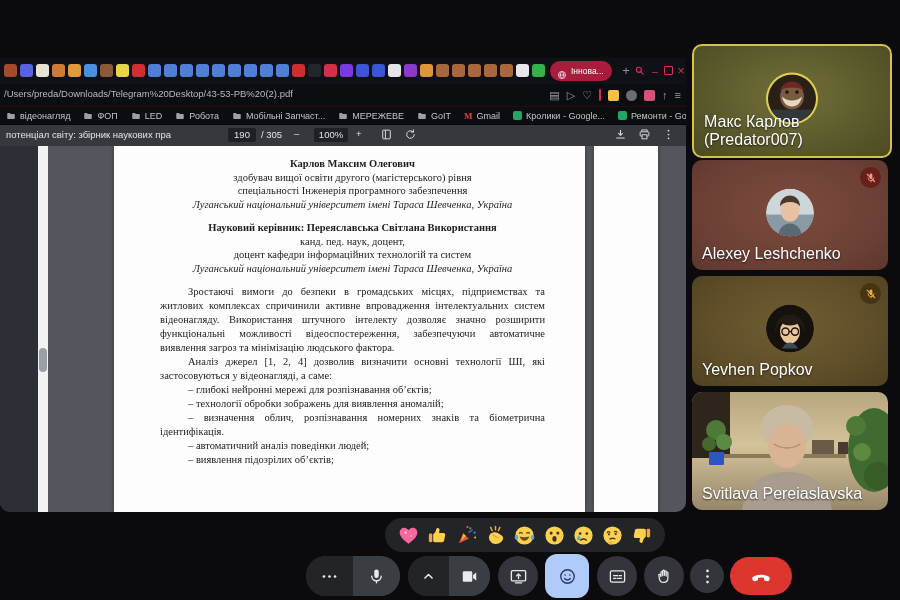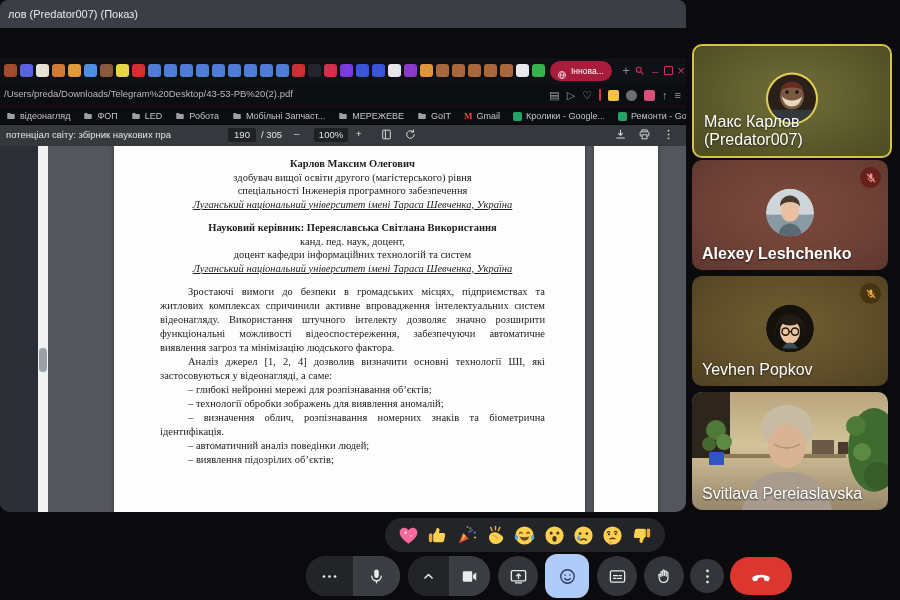--- a/index.html
+++ b/index.html
@@ -26,21 +26,21 @@
   .addrrow{left:0;top:84px;width:686px;height:22px;background:#0c0d11;border-bottom:1px solid #2b0a13;}
   .url{position:absolute;left:4px;top:4px;font-size:9.5px;color:#b8bac0;white-space:nowrap;}
   .addr-icons{position:absolute;right:5px;top:3px;display:flex;align-items:center;gap:7px;height:16px;}
   .addr-icons .g{color:#9aa0a6;font-size:11px;line-height:16px;}
   .addr-sep{width:2px;height:12px;background:#d62f55;border-radius:1px;}
   .ext-yellow{width:11px;height:11px;background:#f5c344;border-radius:2px;}
   .ext-gray{width:11px;height:11px;background:#6a6d73;border-radius:50%;}
   .ext-pink{width:11px;height:11px;background:#d65077;border-radius:2px;}
 
   .bmrow{left:0;top:107px;width:686px;height:18px;background:#0c0d11;border-bottom:1px solid #050507;display:flex;align-items:center;padding:0 6px;box-sizing:border-box;gap:13px;overflow:hidden;}
-  .bm{display:flex;align-items:flex-end;gap:4px;color:#c3c5c9;font-size:9px;white-space:nowrap;}
+  .bm{display:flex;align-items:flex-start;gap:4px;color:#c3c5c9;font-size:9px;white-space:nowrap;}
   .bm svg{width:10px;height:10px;}
   .bm .gmail{color:#ea4335;font-weight:bold;font-size:9px;font-family:"Liberation Serif",serif;}
   .bm .sheets{width:9px;height:9px;background:#23a566;border-radius:2px;}
 
   
   .pdfbar{left:0;top:125px;width:686px;height:21px;background:#35383d;color:#e2e4e7;font-size:9.5px;}
   .pdf-title{position:absolute;left:6px;top:4px;max-width:165px;white-space:nowrap;overflow:hidden;}
   .pdf-pagebox,.pdf-zoombox{position:absolute;top:3px;height:14px;background:#1e2023;border-radius:2px;text-align:center;line-height:14px;}
   .pdf-pagebox{left:228px;width:28px;}
   .pdf-zoombox{left:314px;width:34px;}
@@ -53,21 +53,21 @@
   
   .viewer{left:0;top:146px;width:686px;height:366px;background:#53565c;overflow:hidden;}
   .sidepanel{left:0;top:0;width:38px;height:366px;background:#2c2f36;}
   .sidescroll{left:38px;top:0;width:10px;height:366px;background:#f2f2f2;}
   .sidethumb{left:39px;top:202px;width:8px;height:24px;background:#9aa0a6;border-radius:4px;}
   .page1{left:114px;top:0;width:471px;height:366px;background:#fdfdfe;box-shadow:0 0 4px rgba(0,0,0,.4);overflow:hidden;}
   .page2{left:594px;top:0;width:64px;height:366px;background:#fdfdfe;box-shadow:0 0 4px rgba(0,0,0,.4);}
   .doc{padding:11px 40px 0 46px;font-family:"Liberation Serif",serif;font-size:10.5px;color:#1c1c1e;}
   .dl-hb{font-weight:bold;text-align:center;line-height:13.5px;}
   .dl-hc{text-align:center;line-height:13.5px;}
-  .dl-hi{font-style:italic;text-align:center;line-height:13.5px;text-decoration:underline;}
+  .dl-hi{font-style:italic;text-align:center;line-height:13.5px;}
   .dl-gap{height:10px;}
   .dl-p{text-align:justify;text-indent:28px;line-height:14px;}
   .dl-pi{font-style:italic;text-indent:28px;line-height:14px;}
 
   
   .tile{left:692px;width:196px;height:110px;border-radius:10px;overflow:hidden;}
   .tile .name{position:absolute;left:10px;bottom:7px;color:#fff;font-size:16px;text-shadow:0 1px 2px rgba(0,0,0,.7);z-index:3;}
   .tile .avatar{position:absolute;left:50%;top:50%;transform:translate(-50%,-55%);width:48px;height:48px;border-radius:50%;overflow:hidden;z-index:2;}
   .tile .mute{position:absolute;top:7px;right:7px;width:21px;height:21px;border-radius:50%;display:flex;align-items:center;justify-content:center;z-index:3;}
   .tile .mute svg{width:12px;height:12px;}
@@ -90,21 +90,20 @@
   .ctl-small{width:34px;height:34px;top:559px;background:#33353a;color:#e8eaed;}
   .ctl-end{width:62px;height:38px;top:557px;border-radius:19px;background:#dc362e;color:#fff;}
   .ctl-end svg{width:22px;height:22px;}
 </style>
 </head>
 <body>
 
 <div id="app">
 
   <div class="abs share">
-    <div class="abs presenter-bar">лов (Predator007) (Показ)</div>
 
     <div class="abs tabrow">
       <div class="favicons" id="favicons">
           <div class="favicon" style="background: rgb(163, 75, 42);"></div>
           <div class="favicon" style="background: rgb(90, 98, 224);"></div>
           <div class="favicon" style="background: rgb(232, 226, 212);"></div>
           <div class="favicon" style="background: rgb(207, 122, 53);"></div>
           <div class="favicon" style="background: rgb(224, 154, 60);"></div>
           <div class="favicon" style="background: rgb(74, 143, 224);"></div>
           <div class="favicon" style="background: rgb(138, 90, 58);"></div>
@@ -297,21 +296,21 @@
               <ellipse cx="24" cy="22" rx="12" ry="13" fill="#7a5a40"></ellipse>
               <path d="M12 16c2-6 7-9 12-9s10 3 12 9c-3-2-7-3-12-3s-9 1-12 3z" fill="#6a2a20"></path>
               <path d="M14 22c2.5 2.5 6 4 10 4s7.5-1.5 10-4c-1 6-4.5 10-10 10s-9-4-10-10z" fill="#e8d8c0"></path>
               <circle cx="19" cy="17.5" r="1.8" fill="#201510"></circle>
               <circle cx="29" cy="17.5" r="1.8" fill="#201510"></circle>
               <rect y="35" width="48" height="13" fill="#33383c"></rect>
             </g>
           </svg></div>
         <div class="name">Макс Карлов (Predator007)</div>
       </div>
-      <div class="abs tile" style="top: 160px; height: 110px; background: radial-gradient(at 50% 45%, rgb(125, 74, 61) 0%, rgb(110, 65, 54) 60%, rgb(94, 55, 46) 100%); font-weight: bold;">
+      <div class="abs tile" style="top: 160px; height: 110px; background: radial-gradient(at 50% 45%, rgb(125, 74, 61) 0%, rgb(110, 65, 54) 60%, rgb(94, 55, 46) 100%);">
         <div class="avatar"><svg viewBox="0 0 48 48">
             <defs>
               <clipPath id="cpb">
                 <circle cx="24" cy="24" r="24"></circle>
               </clipPath>
             </defs>
             <g clip-path="url(#cpb)">
               <rect width="48" height="48" fill="#cfd6da"></rect>
               <rect y="26" width="48" height="22" fill="#8a9aa4"></rect>
               <ellipse cx="24" cy="22" rx="9.5" ry="11" fill="#e9c0a2"></ellipse>

